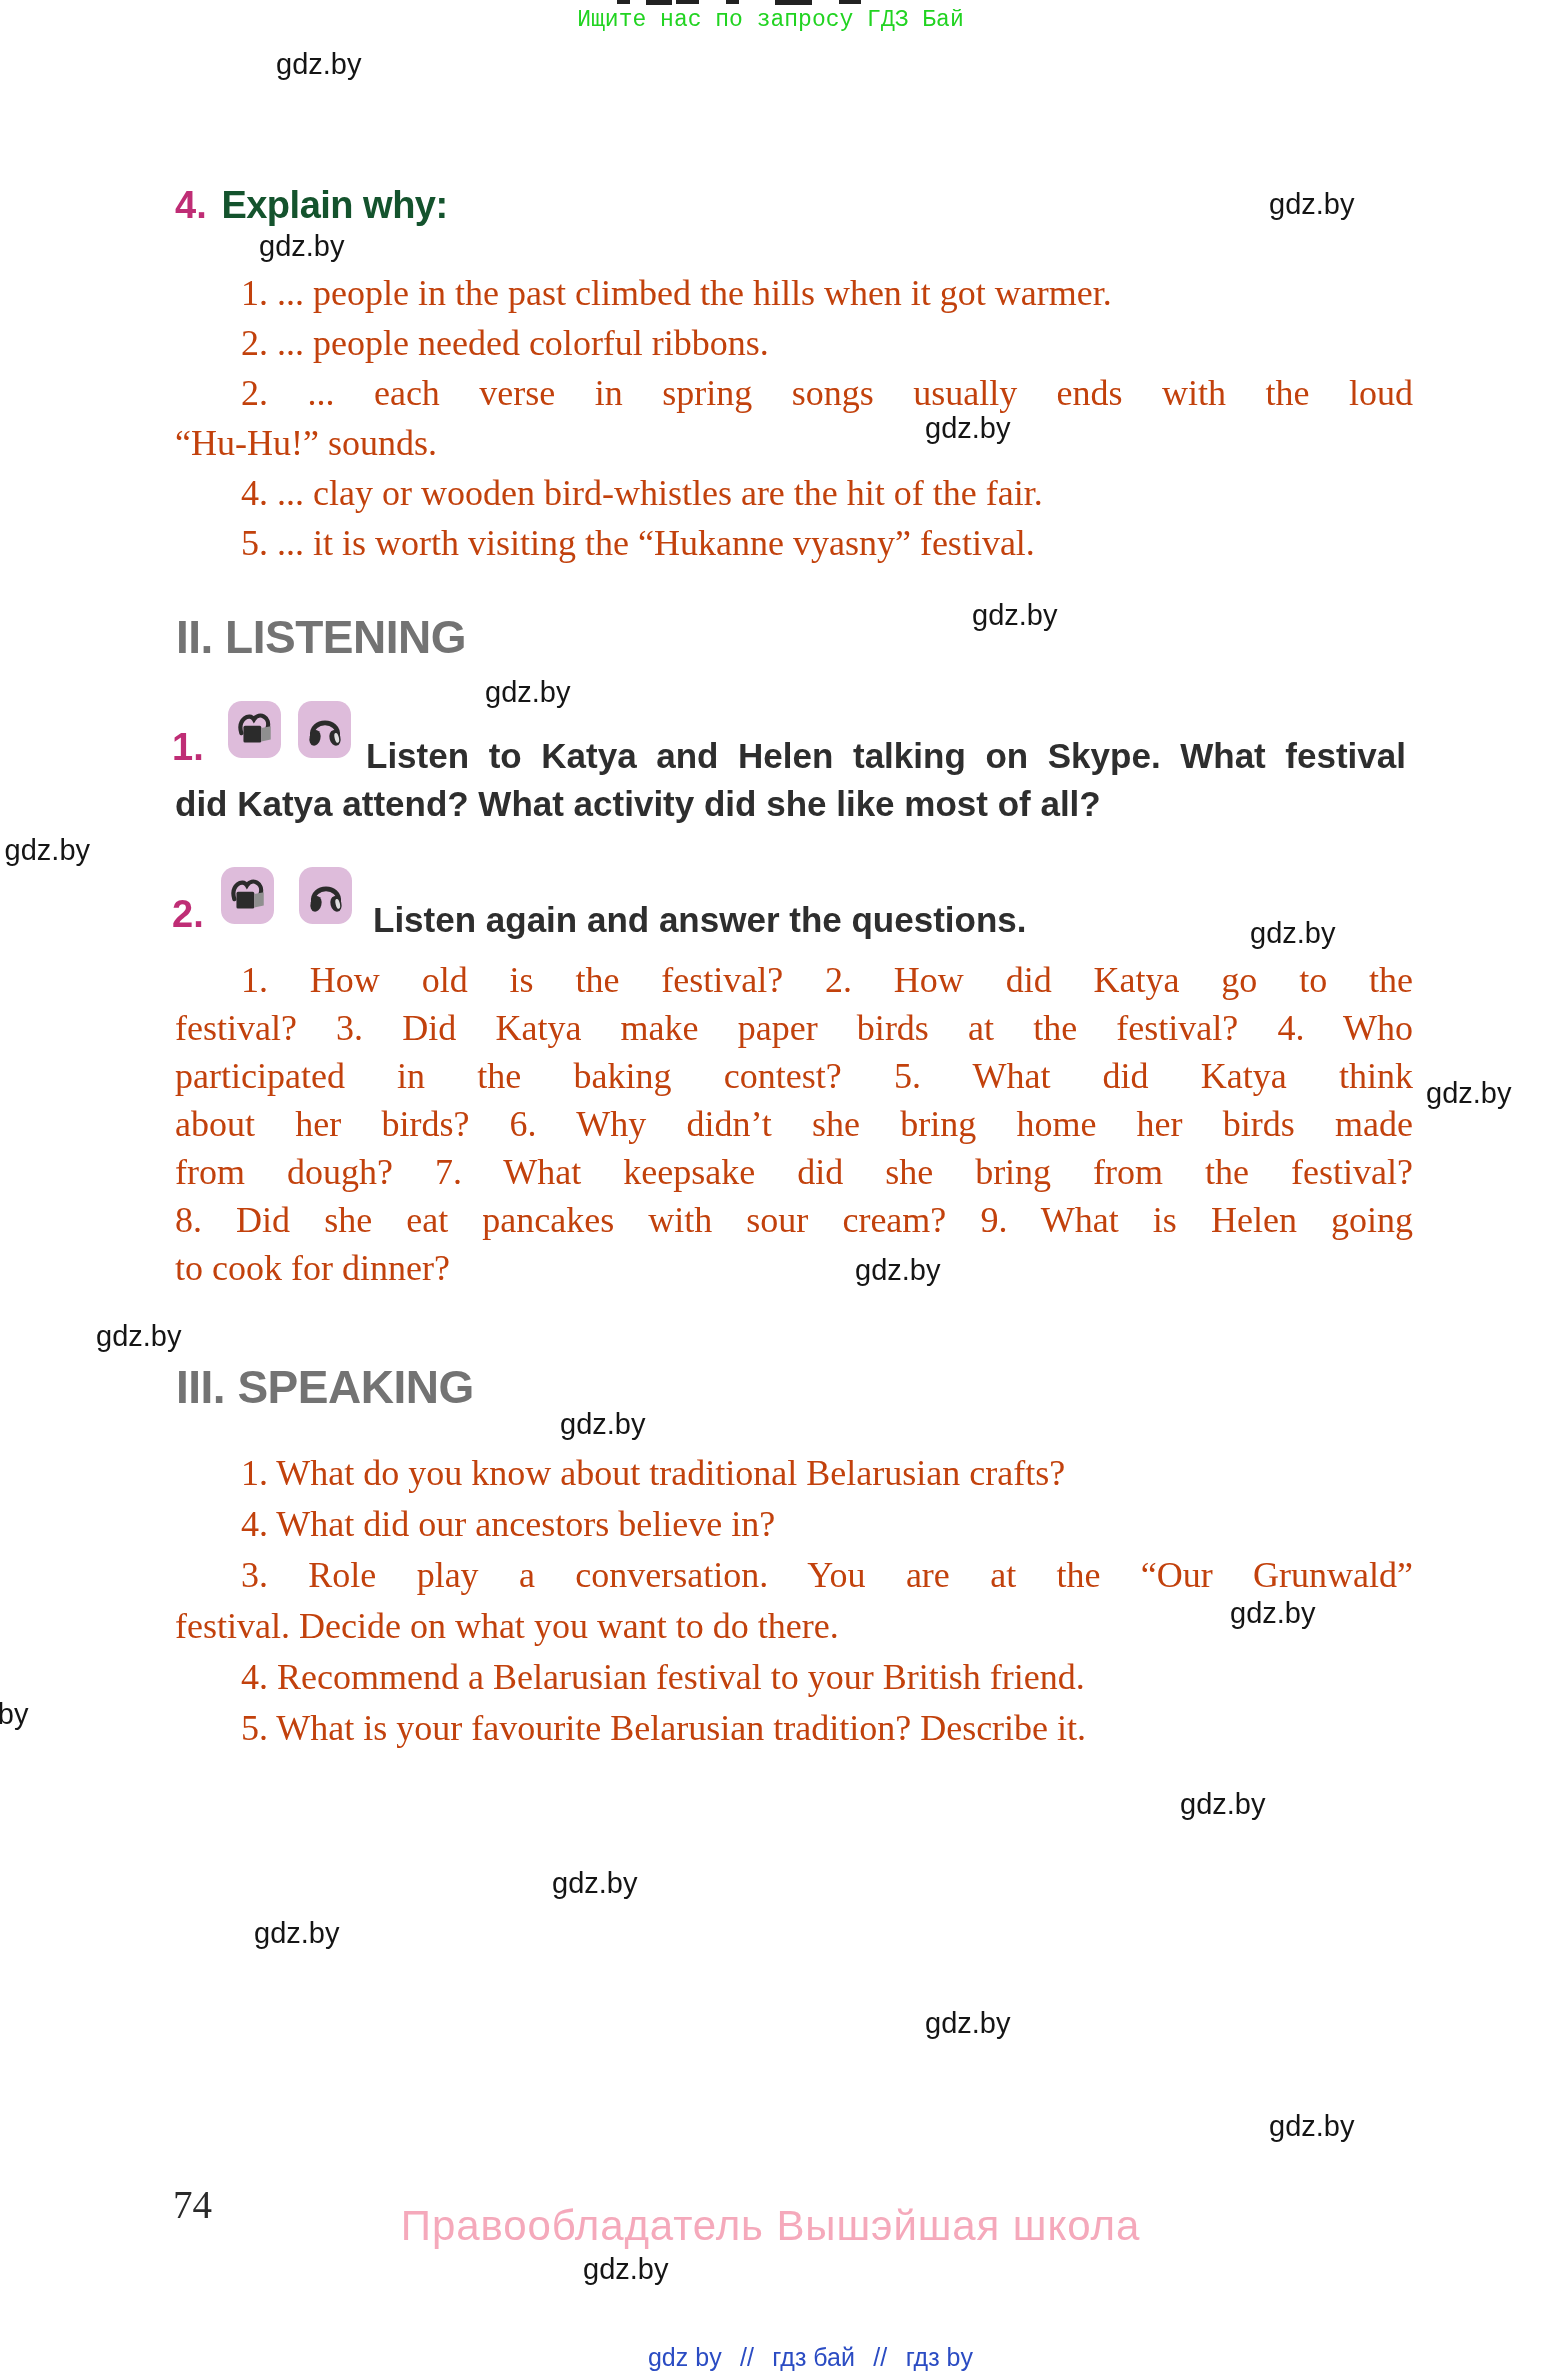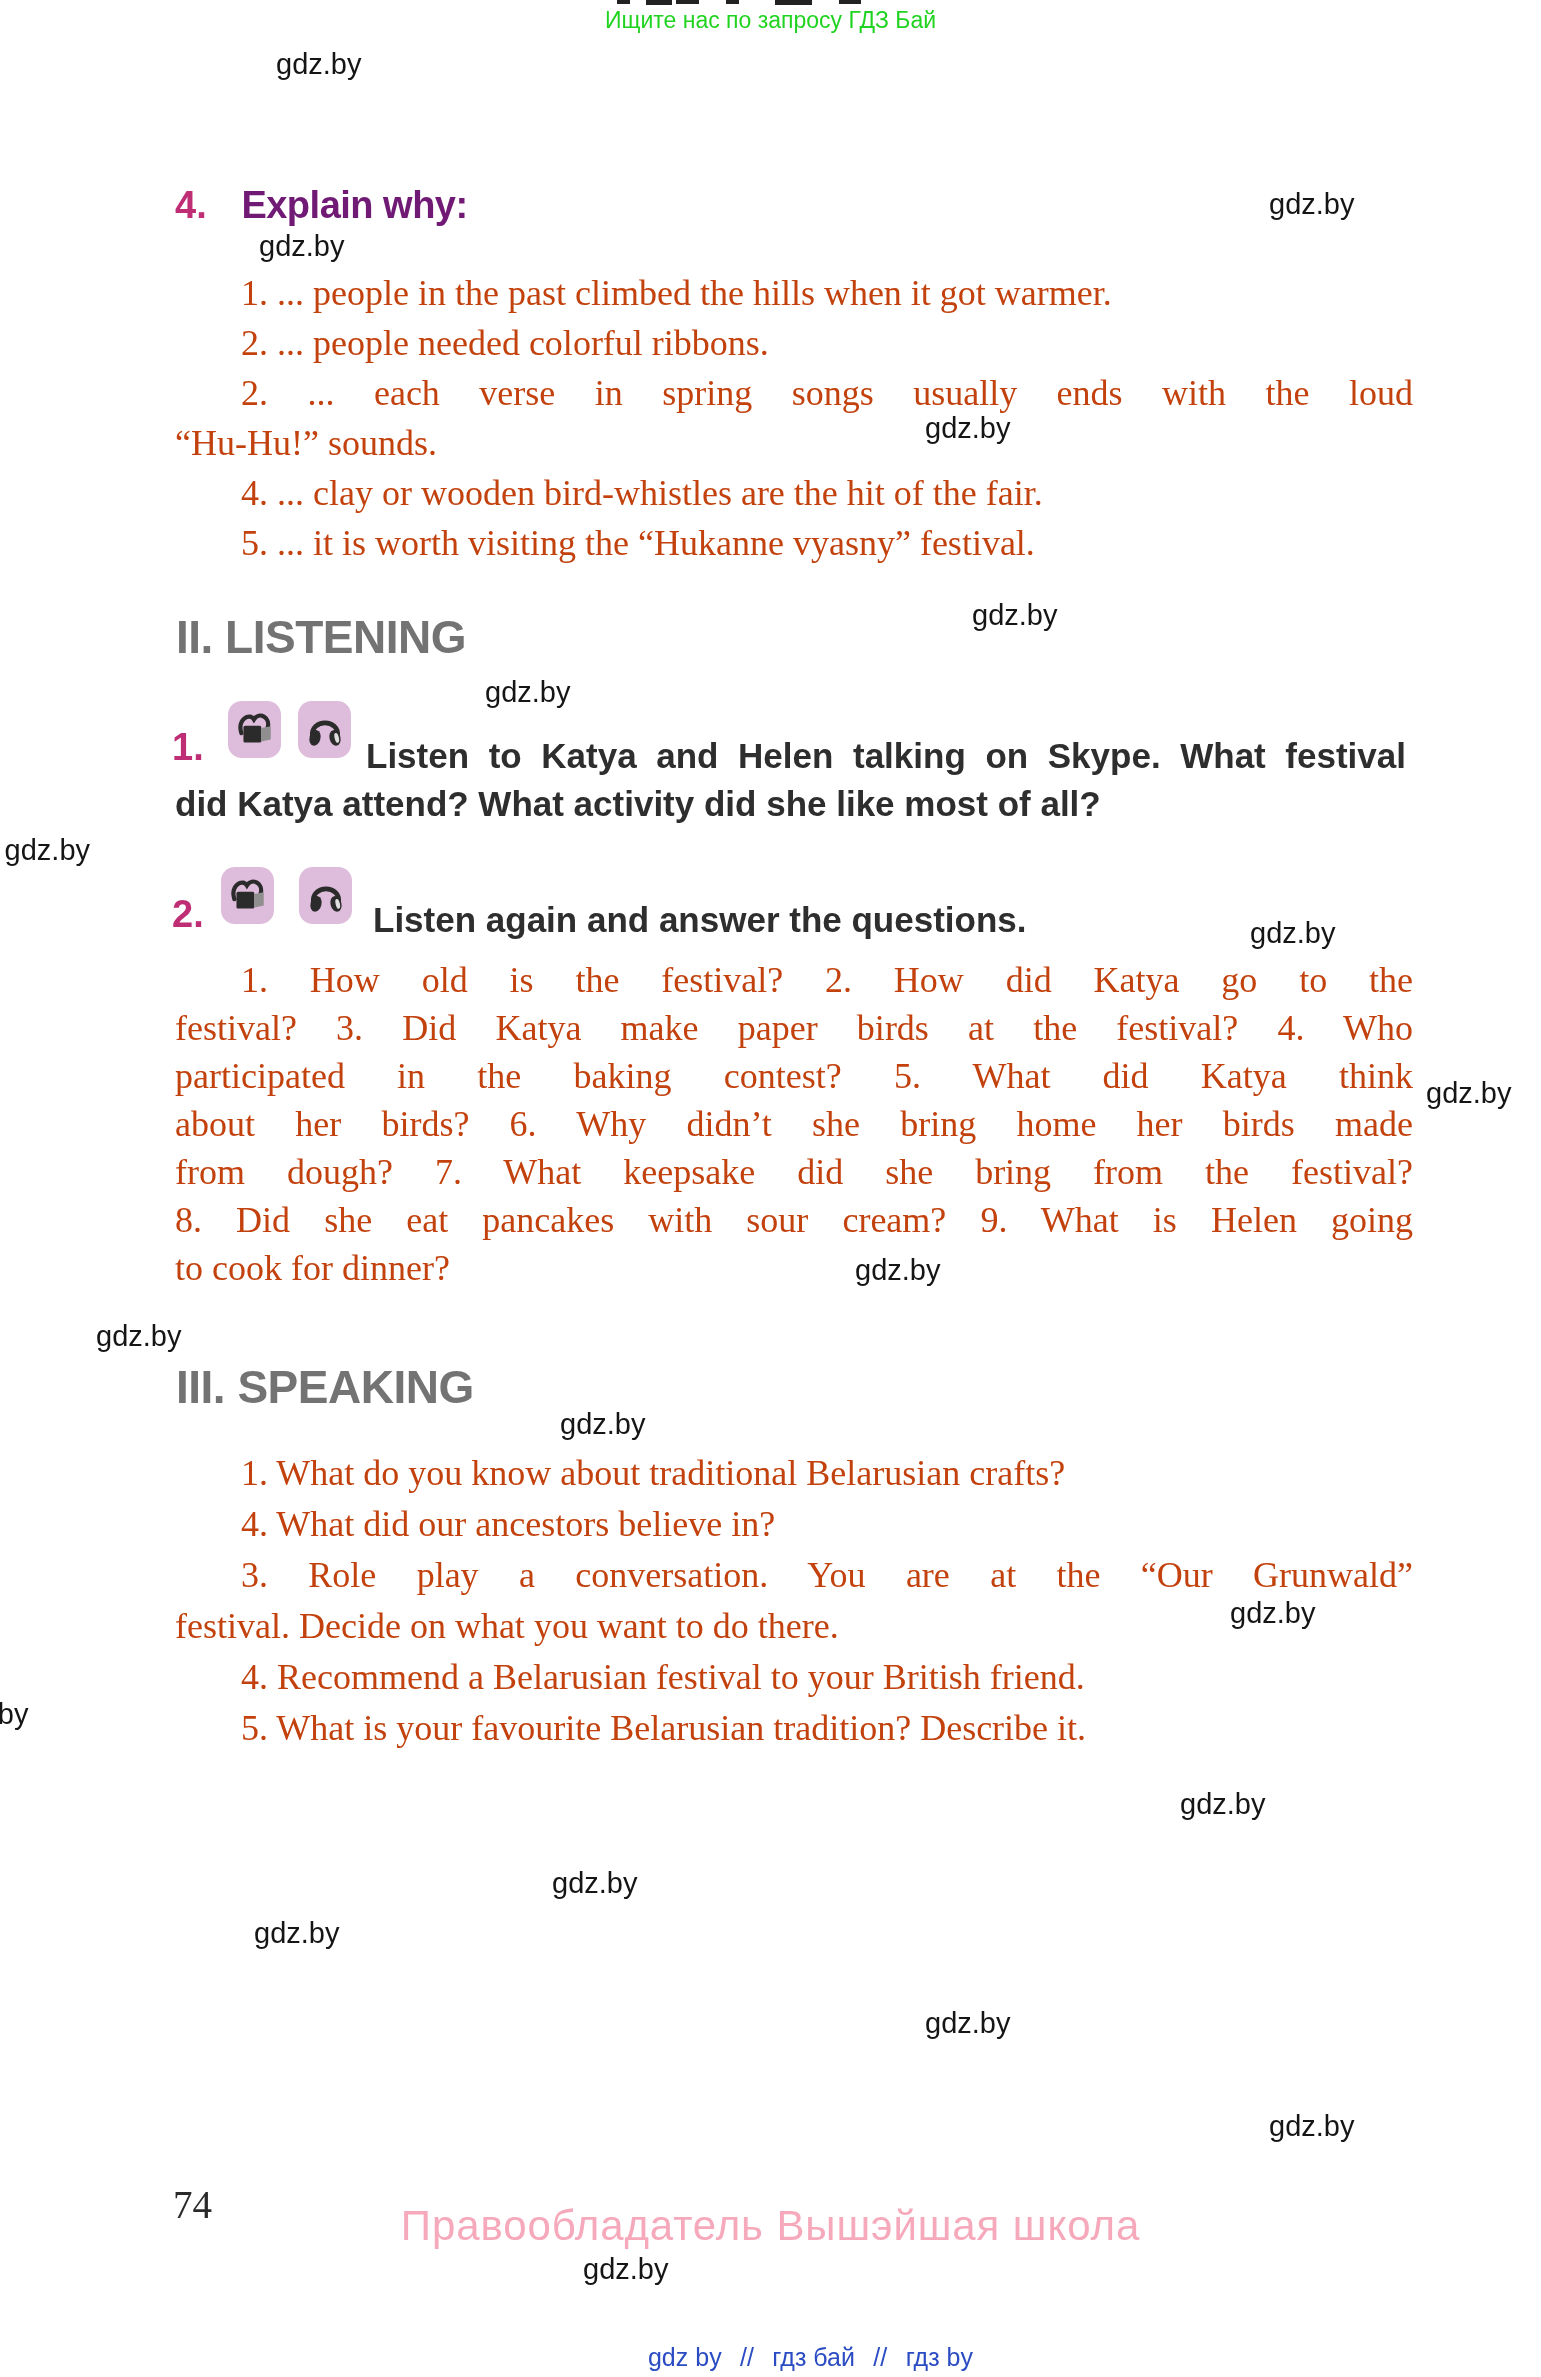--- a/index.html
+++ b/index.html
@@ -3,29 +3,29 @@
 <meta charset="utf-8">
 <style>
   html,body { margin:0; padding:0; background:#ffffff; }
   .page { position:relative; width:1541px; height:2377px; background:#ffffff; overflow:hidden;
           font-family:"Liberation Serif", serif; }
 
   
   .artifact { position:absolute; background:#222222; }
 
   .banner { position:absolute; top:7.4px; left:0; width:100%; text-align:center;
-            font-family:Liberation Sans, sans-serif; font-size:23px; color:#21d321; }
+            font-family:Liberation Mono, monospace; font-size:23px; color:#21d321; }
 
   .wm { position:absolute; font-family:"Liberation Sans", sans-serif; font-size:29px;
         color:#151515; white-space:nowrap; }
 
   .ex-header { position:absolute; left:175px; top:184px; display:flex; gap:14.7px; align-items:baseline;
                font-family:"Liberation Sans", sans-serif; font-weight:700; font-size:38px; }
   .ex-header .n { color:#bf2d75; }
-  .ex-header .t { color:#701a75; letter-spacing:-0.5px;margin-left:20px; }
+  .ex-header .t { color:#14532d; letter-spacing:-0.5px; }
 
   .serif-block { position:absolute; color:#c2410c; font-size:36px; }
   .ex-list { left:175px; top:268px; width:1238px; }
   .ex-list .line { line-height:50px; }
   .q-list  { left:175px; top:956px; width:1238px; }
   .q-list .line { line-height:48px; }
   .sp-list { left:175px; top:1448px; width:1238px; }
   .sp-list .line { line-height:51px; }
 
   .ind { padding-left:66px; }

